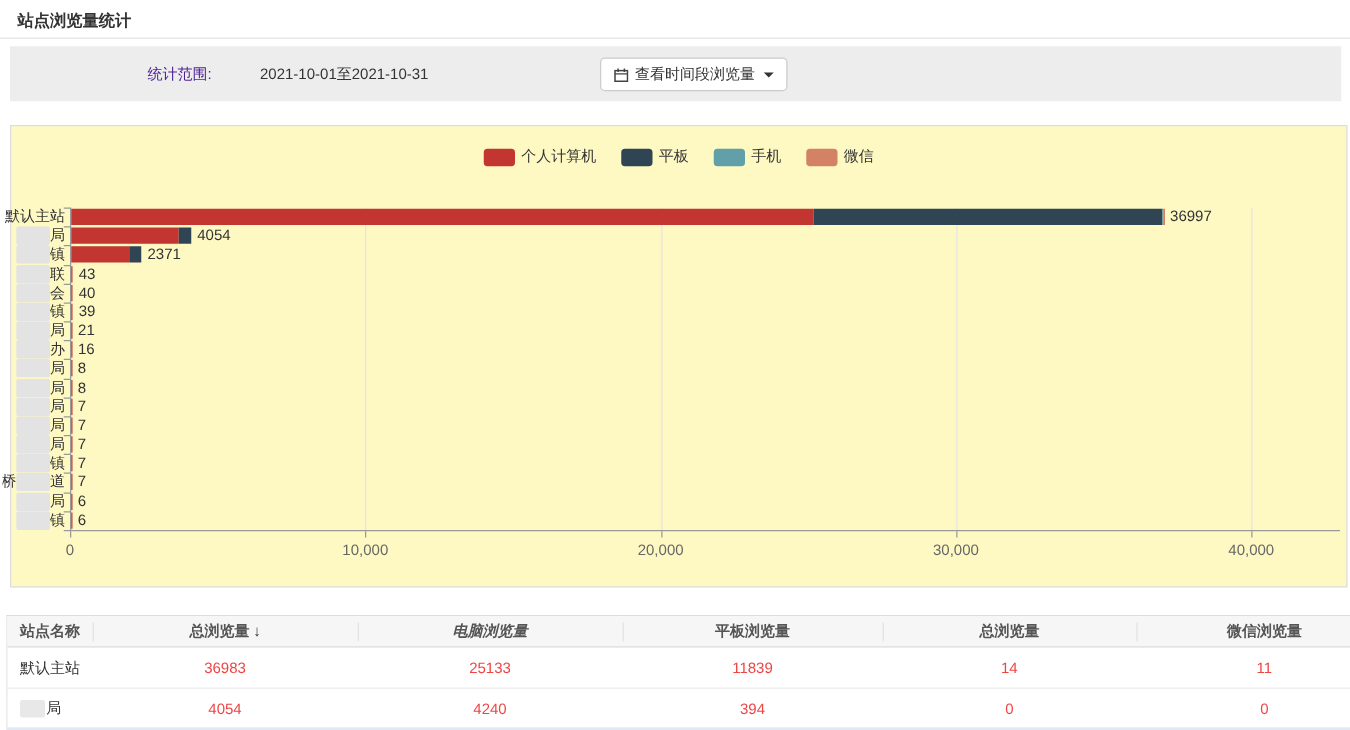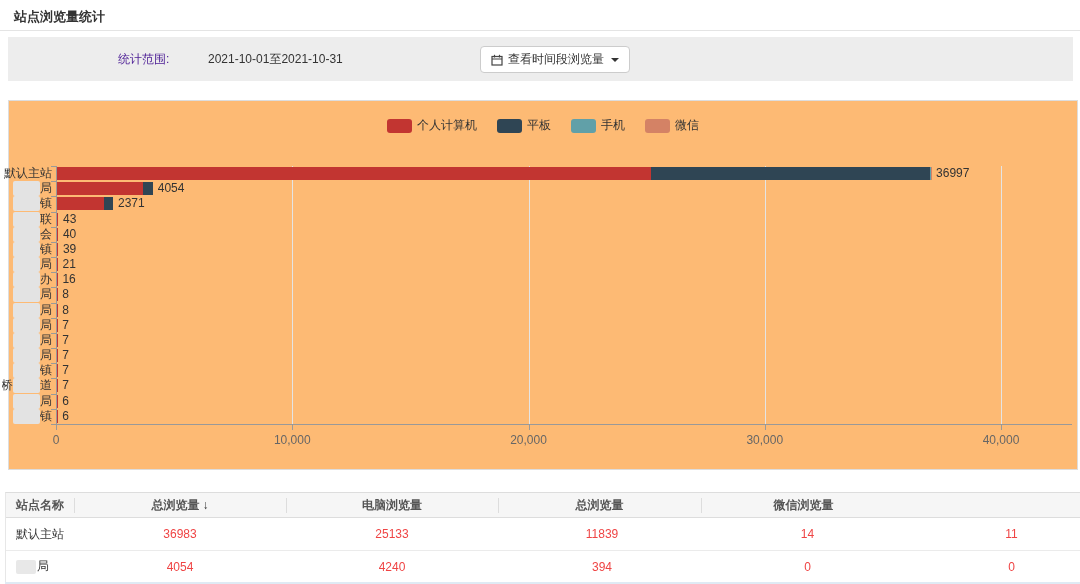--- a/index.html
+++ b/index.html
@@ -14,21 +14,21 @@
   .filter-value { position:absolute; left:200px; top:0; line-height:44px; font-size:12px; color:#333; }
   .time-range-btn { position:absolute; left:472px; top:9px; height:27px; padding:0 10px;
     background:#fff; border:1px solid #ccc; border-radius:4px; font-size:12px; color:#333;
     display:flex; align-items:center; gap:5px; cursor:pointer;
     font-family:"Liberation Sans","DejaVu Sans",sans-serif; }
   .cal-icon { width:12px; height:12px; display:inline-block; }
   .caret-down { width:0; height:0; border-left:4px solid transparent; border-right:4px solid transparent;
     border-top:4px solid #333; display:inline-block; margin-left:2px; }
 
   .chart-card { position:absolute; left:8px; top:100px; width:1070px; height:370px;
-    border:1px solid #ddd; background:#fdba74; }
+    border:1px solid #ddd; background:#fef9c3; }
   .chart-legend { position:absolute; left:0; top:16px; width:100%; display:flex;
     justify-content:center; gap:20px; }
   .legend-item { display:flex; align-items:center; gap:5px; cursor:pointer; }
   .legend-swatch { width:25px; height:14px; border-radius:3px; display:inline-block; }
   .legend-label { font-size:12px; color:#333; }
 
   .chart-plot { position:absolute; left:47px; top:65px; width:945px; height:258px; }
   .gridline { position:absolute; top:0; width:1px; height:258px; background:#e4e4e4; }
   .y-axis-line { position:absolute; left:0; top:0; width:1px; height:258px; background:#999; }
   .x-axis-line { position:absolute; left:0; top:258px; width:1016px; height:1px; background:#999; }
@@ -281,22 +281,25 @@
 
 <div class="site-table">
     <div class="t-row t-head">
       <div class="t-cell first" style="width: 68px;">
         <span>站点名称</span>
       </div>
       <div class="t-cell" style="width: 212px;">
         <span>总浏览量</span>
         <span class="sort-arrow">↓</span>
       </div>
-      <div class="t-cell" style="width: 212px;">
+      <div class="t-cell" style="width: 212px; font-style: italic;">
         <span>电脑浏览量</span>
+      </div>
+      <div class="t-cell" style="width: 208px;">
+        <span>平板浏览量</span>
       </div>
       <div class="t-cell" style="width: 203px;">
         <span>总浏览量</span>
       </div>
       <div class="t-cell" style="width: 205px;">
         <span>微信浏览量</span>
       </div>
     </div>
     <div class="t-row t-body-row">
       <div class="t-cell first" style="width: 68px; color: rgb(51, 51, 51);">

